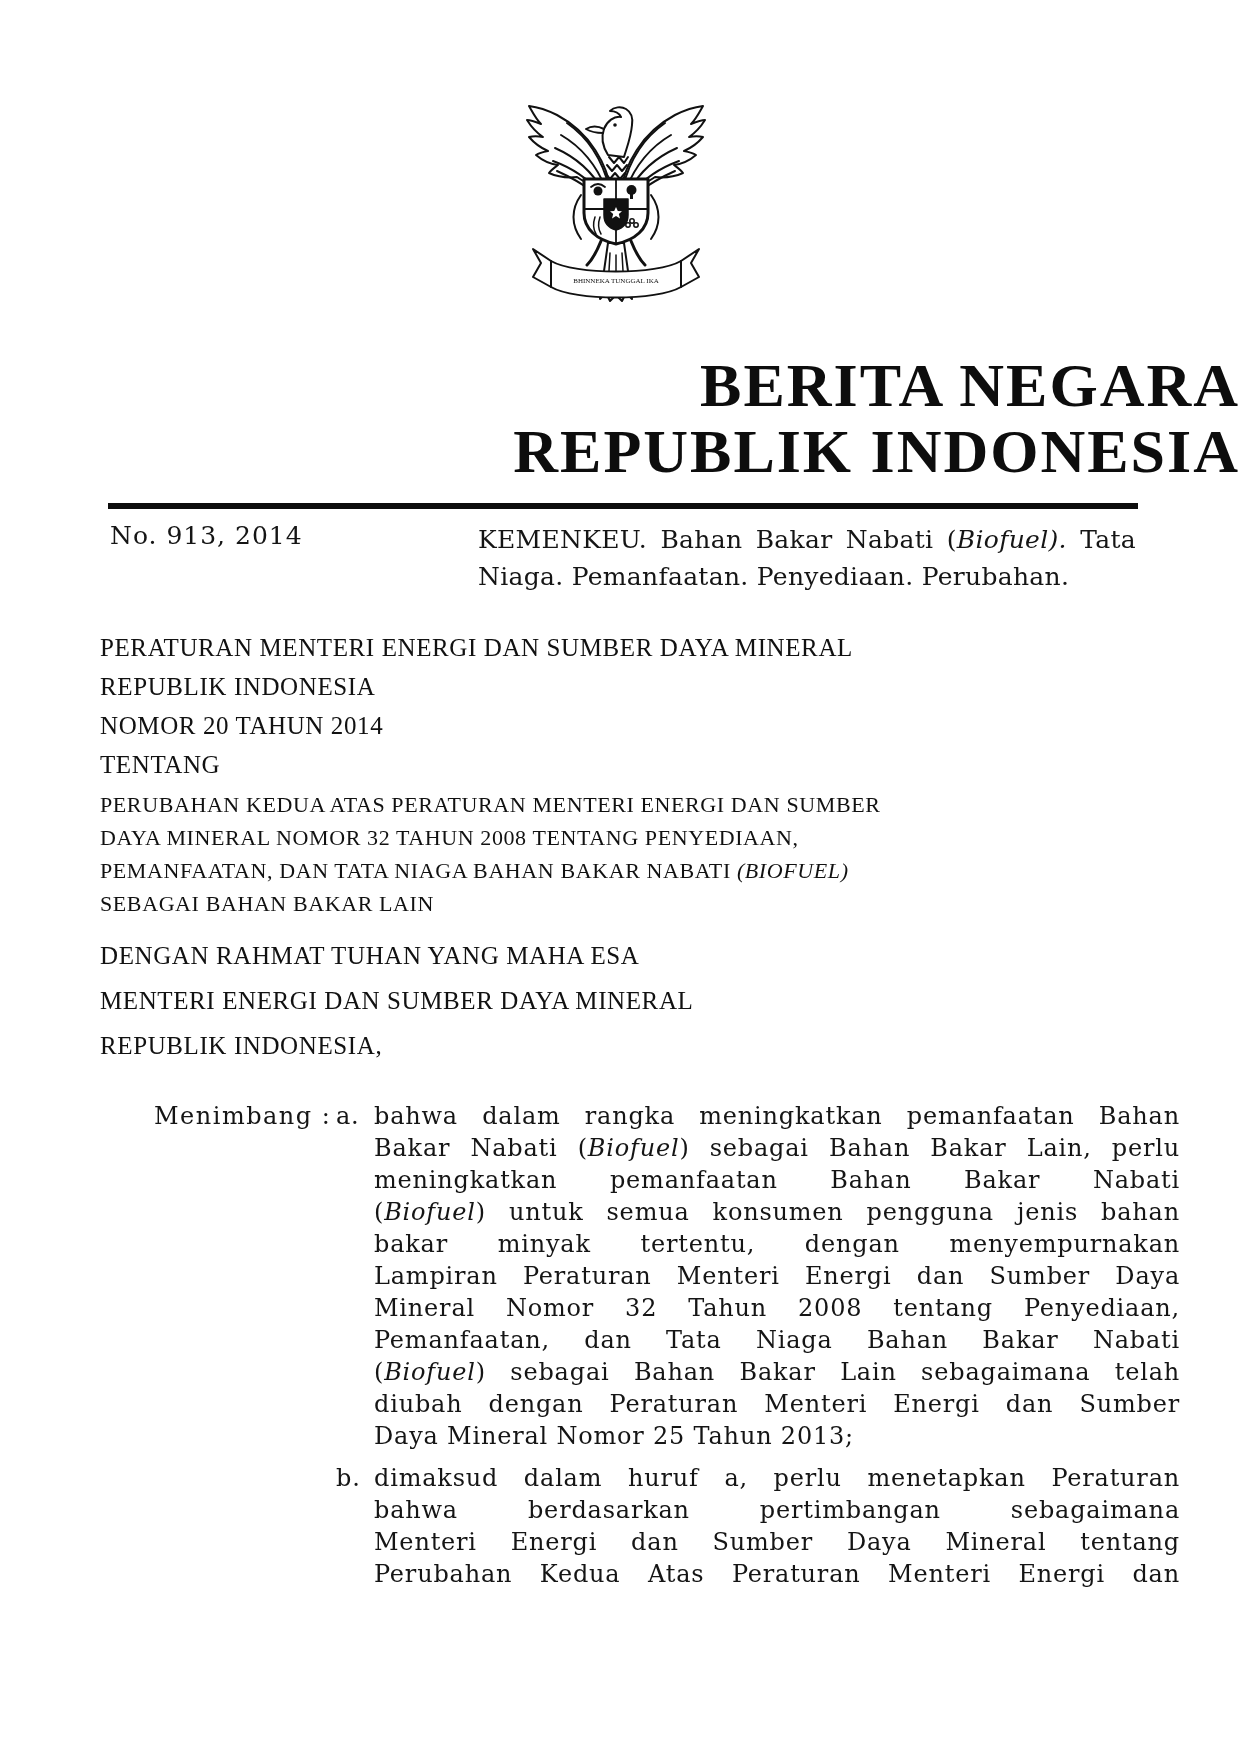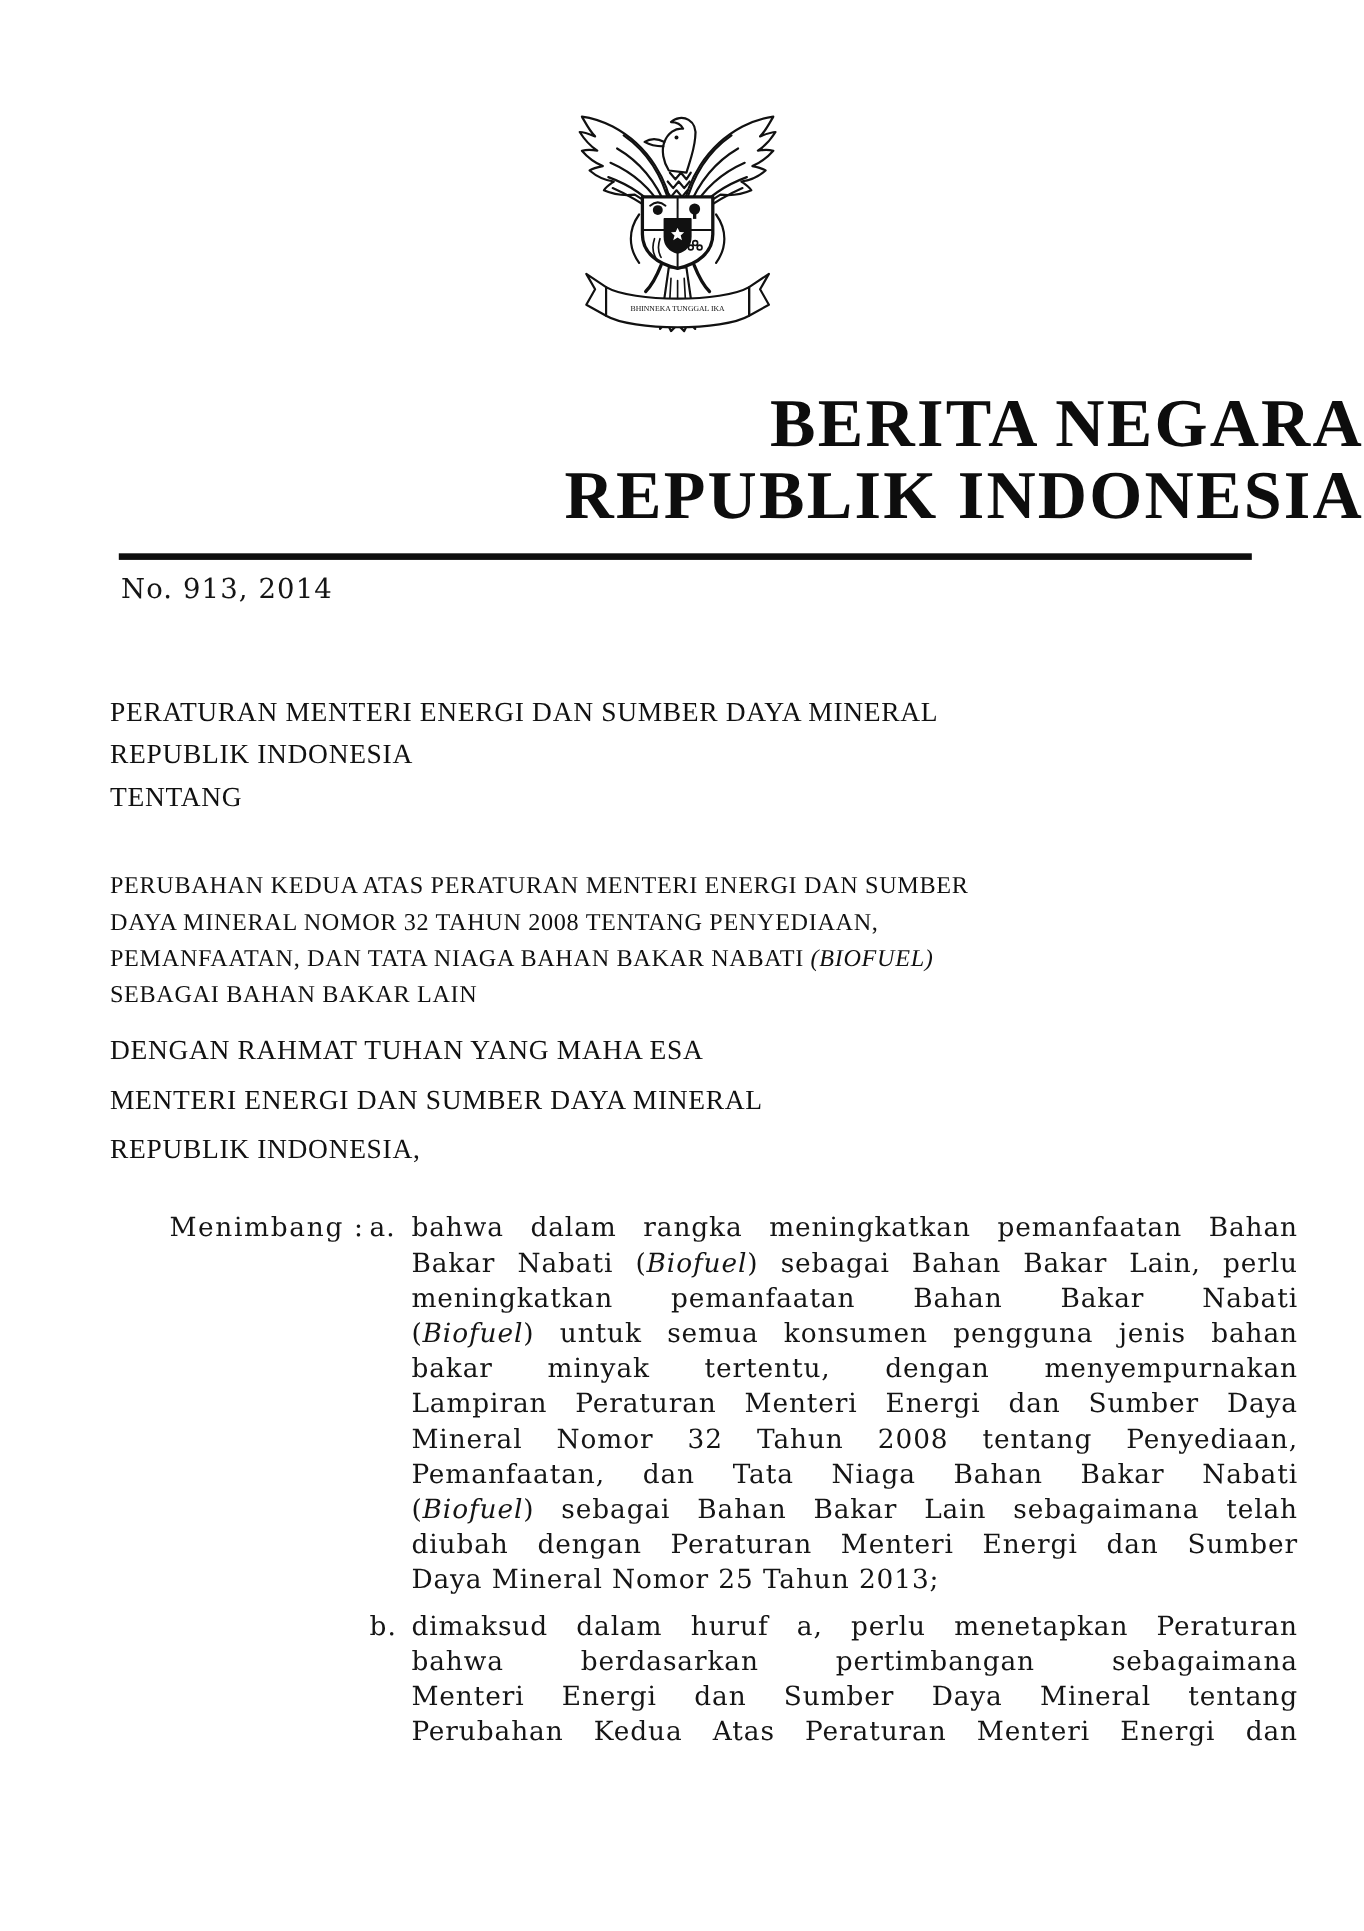--- a/index.html
+++ b/index.html
@@ -117,25 +117,28 @@
   <div class="masthead">
     <div class="masthead-line">BERITA NEGARA</div>
     <div class="masthead-line">REPUBLIK INDONESIA</div>
   </div>
 
   <div class="rule"></div>
 
   <div class="gazette-number">No. 913, 2014</div>
 
   <div class="gazette-subject justify">
+      <div class="line">KEMENKEU. Bahan Bakar Nabati (<i>Biofuel).</i> Tata</div>
+      <div class="line line-last">Niaga. Pemanfaatan. Penyediaan. Perubahan.</div>
     </div>
 
   <div class="heading-preamble centered">
       <div class="line">PERATURAN MENTERI ENERGI DAN SUMBER DAYA MINERAL</div>
       <div class="line">REPUBLIK INDONESIA</div>
+      <div class="line">NOMOR 20 TAHUN 2014</div>
       <div class="line line-last">TENTANG</div>
     </div>
 
   <div class="heading-title centered">
       <div class="line">PERUBAHAN KEDUA ATAS PERATURAN MENTERI ENERGI DAN SUMBER</div>
       <div class="line">DAYA MINERAL NOMOR 32 TAHUN 2008 TENTANG PENYEDIAAN,</div>
       <div class="line">PEMANFAATAN, DAN TATA NIAGA BAHAN BAKAR NABATI <i>(BIOFUEL)</i></div>
       <div class="line line-last">SEBAGAI BAHAN BAKAR LAIN</div>
     </div>
 

